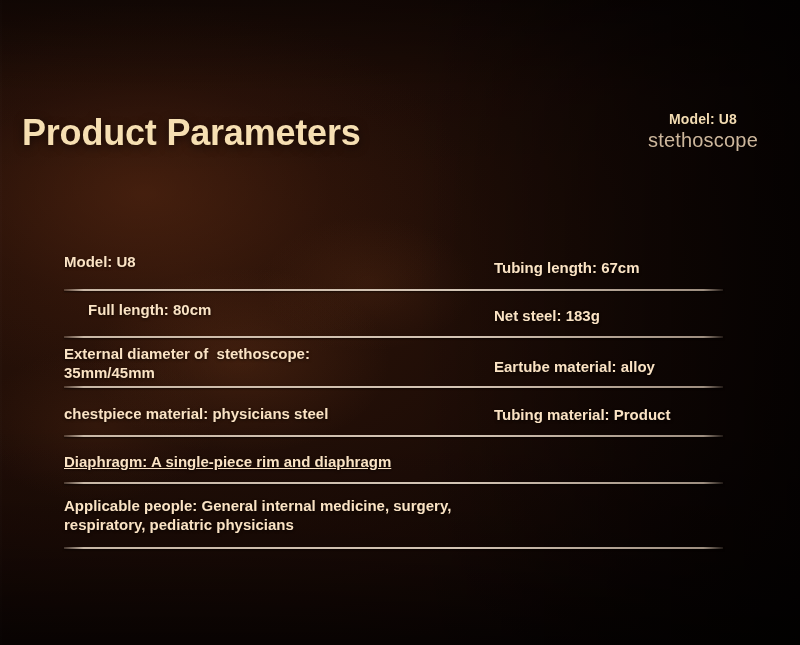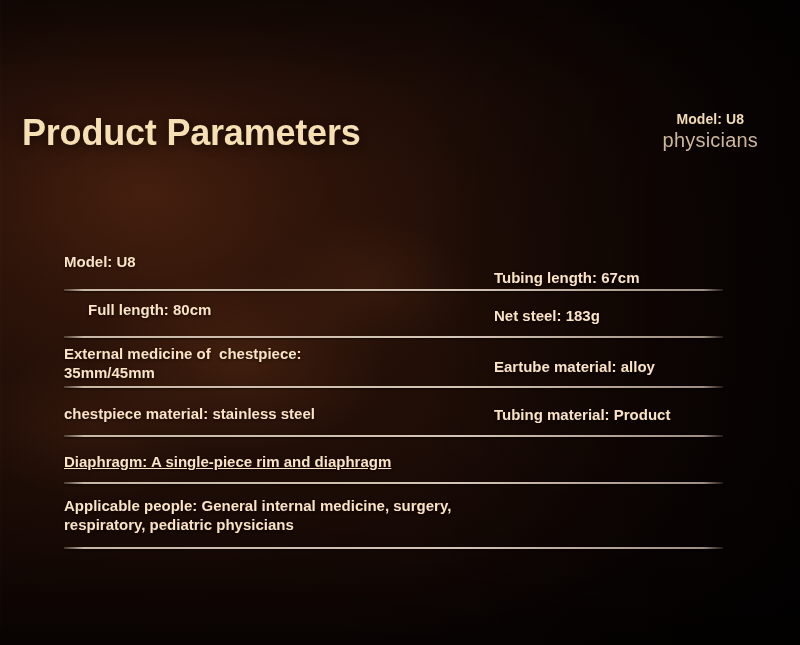--- a/index.html
+++ b/index.html
@@ -144,41 +144,41 @@
   <div class="bg-layer bg-glow-a"></div>
   <div class="bg-layer bg-glow-b"></div>
   <div class="bg-layer bg-stripes"></div>
   <div class="bg-layer bg-vignette"></div>
 
   <div id="header">
     <div id="page-title">Product Parameters</div>
 
     <div id="brand-block">
       <div id="brand-model">Model: U8</div>
-      <div id="brand-name">physicians</div>
+      <div id="brand-name">stethoscope</div>
     </div>
   </div>
 
   <div id="spec-table">
 
     <div class="cell cell-left" style="top:8px;">Model: U8</div>
 
     <div class="cell cell-left" style="top:56px;margin-left:24px;">Full length: 80cm</div>
 
-    <div class="cell cell-left" style="top:100px;">External medicine of  chestpiece:
+    <div class="cell cell-left" style="top:100px;">External diameter of  stethoscope:
 35mm/45mm</div>
 
-    <div class="cell cell-left" style="top:160px; width:440px;">chestpiece material: stainless steel</div>
+    <div class="cell cell-left" style="top:160px; width:440px;">chestpiece material: physicians steel</div>
 
     <div class="cell cell-left" style="top:208px; width:500px;text-decoration:underline;">Diaphragm: A single-piece rim and diaphragm</div>
 
     <div class="cell cell-left" style="top:252px; width:620px;">Applicable people: General internal medicine, surgery,
 respiratory, pediatric physicians</div>
 
-    <div class="cell cell-right" style="top:14px;margin-top:10px;">Tubing length: 67cm</div>
+    <div class="cell cell-right" style="top:14px;">Tubing length: 67cm</div>
 
     <div class="cell cell-right" style="top:62px;">Net steel: 183g</div>
 
     <div class="cell cell-right" style="top:113px;">Eartube material: alloy</div>
 
     <div class="cell cell-right" style="top:161px;">Tubing material: Product</div>
 
     <div class="divider" style="left:0;  top:45px;  width:659px;"></div>
     <div class="divider" style="left:0;  top:92px;  width:659px;"></div>
     <div class="divider" style="left:0;  top:142px; width:659px;"></div>

